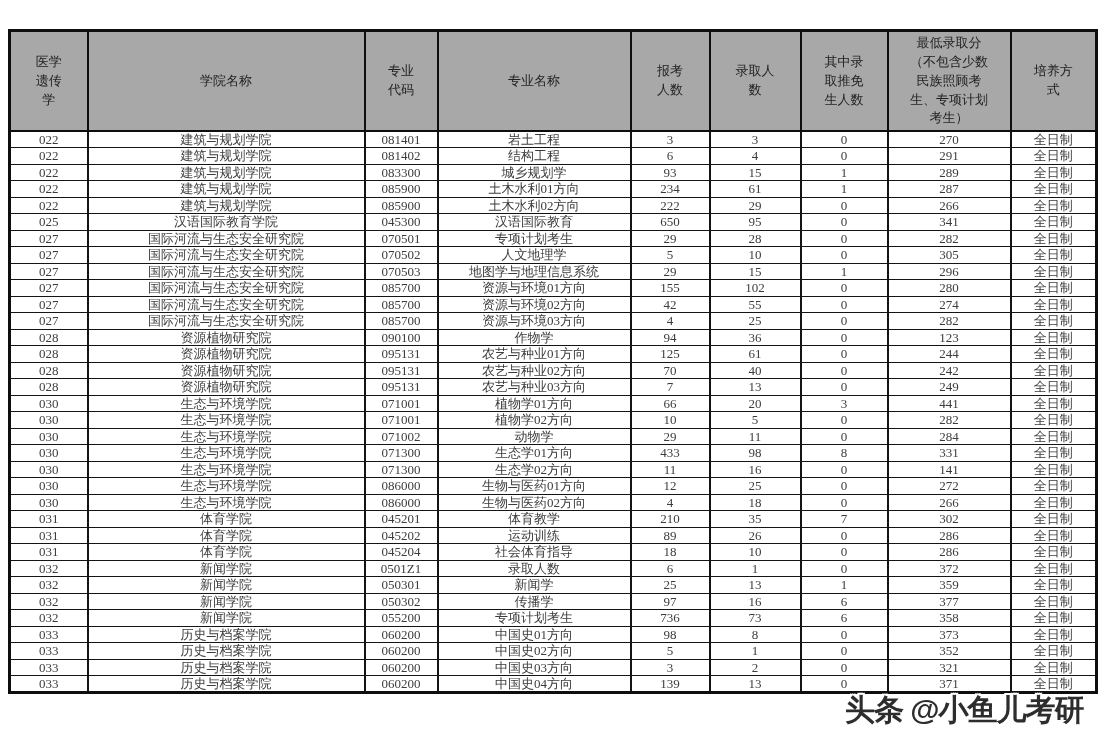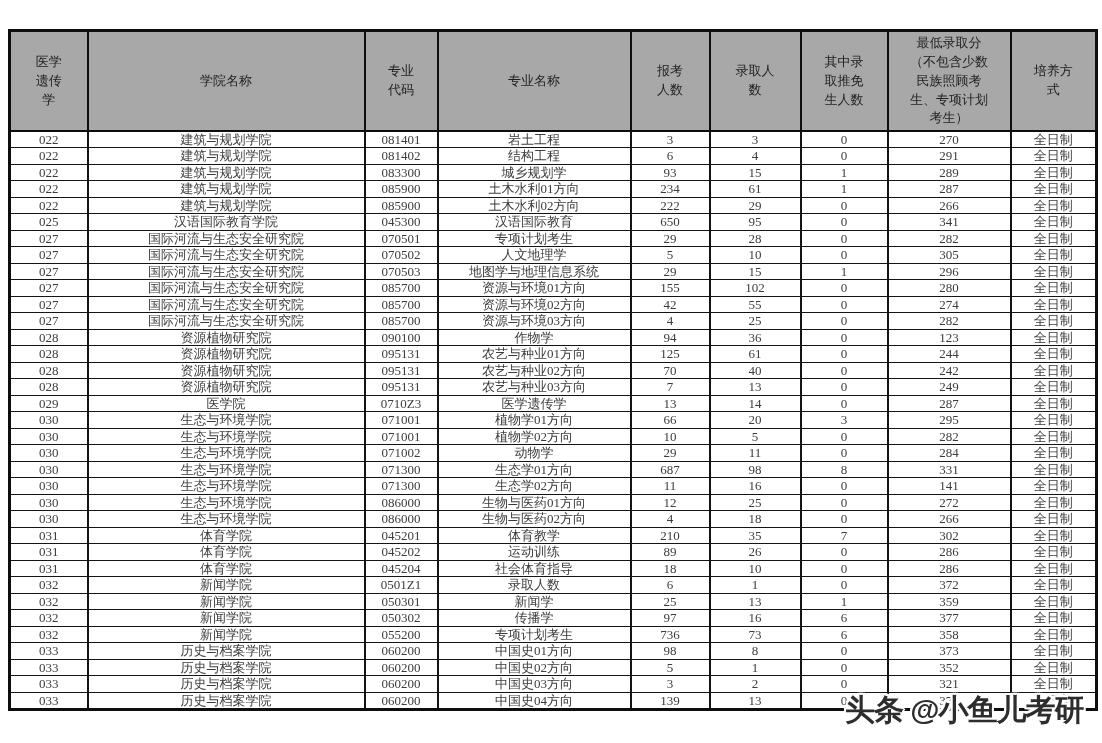--- a/index.html
+++ b/index.html
@@ -265,39 +265,28 @@
           <td>资源植物研究院</td>
           <td>095131</td>
           <td>农艺与种业03方向</td>
           <td>7</td>
           <td>13</td>
           <td>0</td>
           <td>249</td>
           <td>全日制</td>
         </tr>
         <tr>
-          <td>029</td>
-          <td>医学院</td>
-          <td>0710Z3</td>
-          <td>医学遗传学</td>
-          <td>13</td>
-          <td>14</td>
-          <td>0</td>
-          <td>287</td>
-          <td>全日制</td>
-        </tr>
-        <tr>
           <td>030</td>
           <td>生态与环境学院</td>
           <td>071001</td>
           <td>植物学01方向</td>
           <td>66</td>
           <td>20</td>
           <td>3</td>
-          <td>295</td>
+          <td>441</td>
           <td>全日制</td>
         </tr>
         <tr>
           <td>030</td>
           <td>生态与环境学院</td>
           <td>071001</td>
           <td>植物学02方向</td>
           <td>10</td>
           <td>5</td>
           <td>0</td>
@@ -313,21 +302,21 @@
           <td>11</td>
           <td>0</td>
           <td>284</td>
           <td>全日制</td>
         </tr>
         <tr>
           <td>030</td>
           <td>生态与环境学院</td>
           <td>071300</td>
           <td>生态学01方向</td>
-          <td>687</td>
+          <td>433</td>
           <td>98</td>
           <td>8</td>
           <td>331</td>
           <td>全日制</td>
         </tr>
         <tr>
           <td>030</td>
           <td>生态与环境学院</td>
           <td>071300</td>
           <td>生态学02方向</td>

